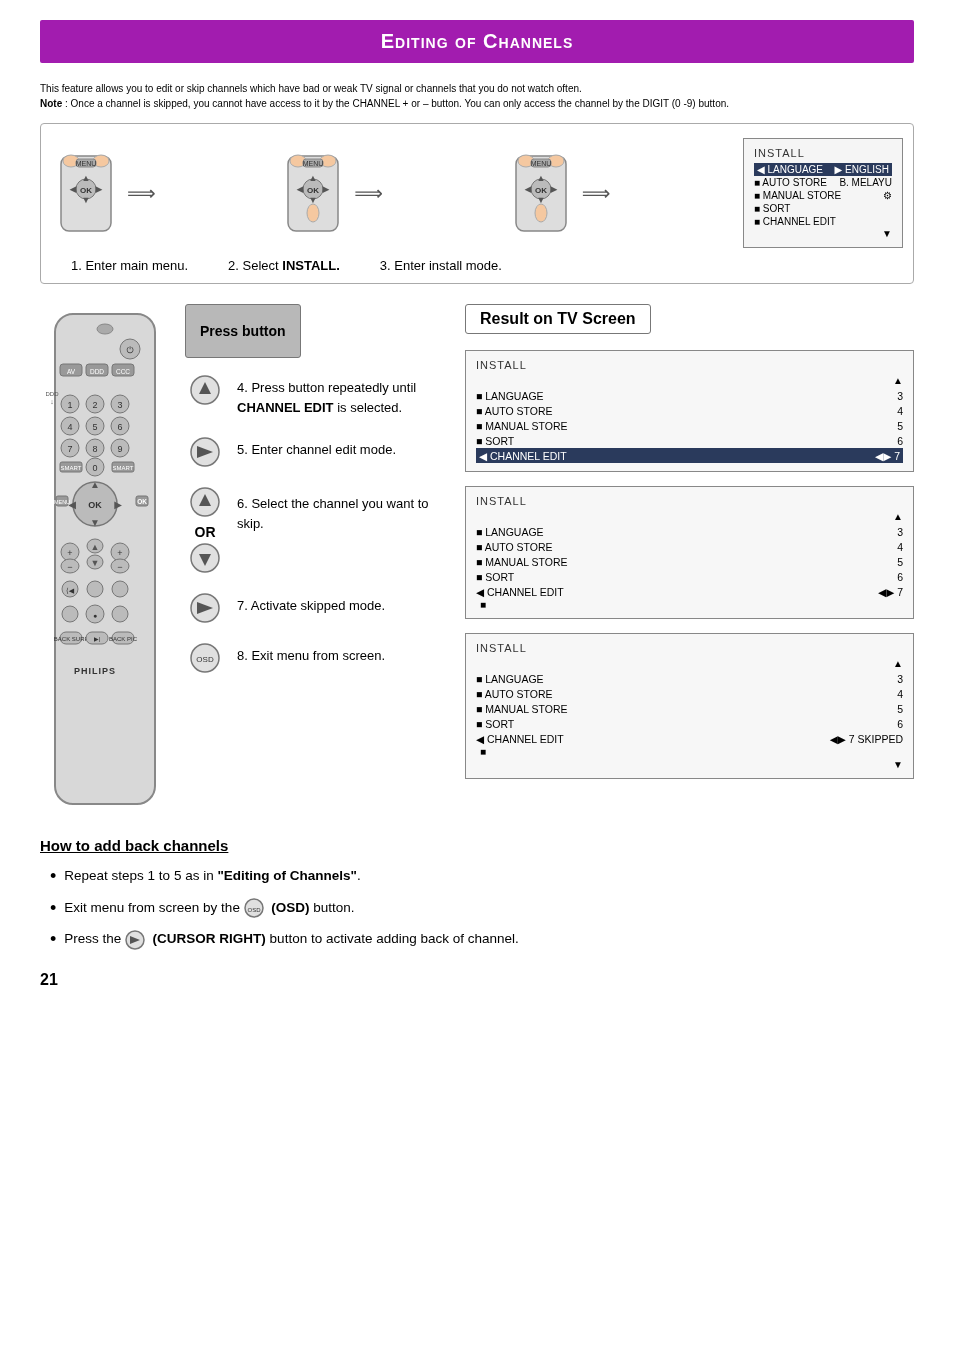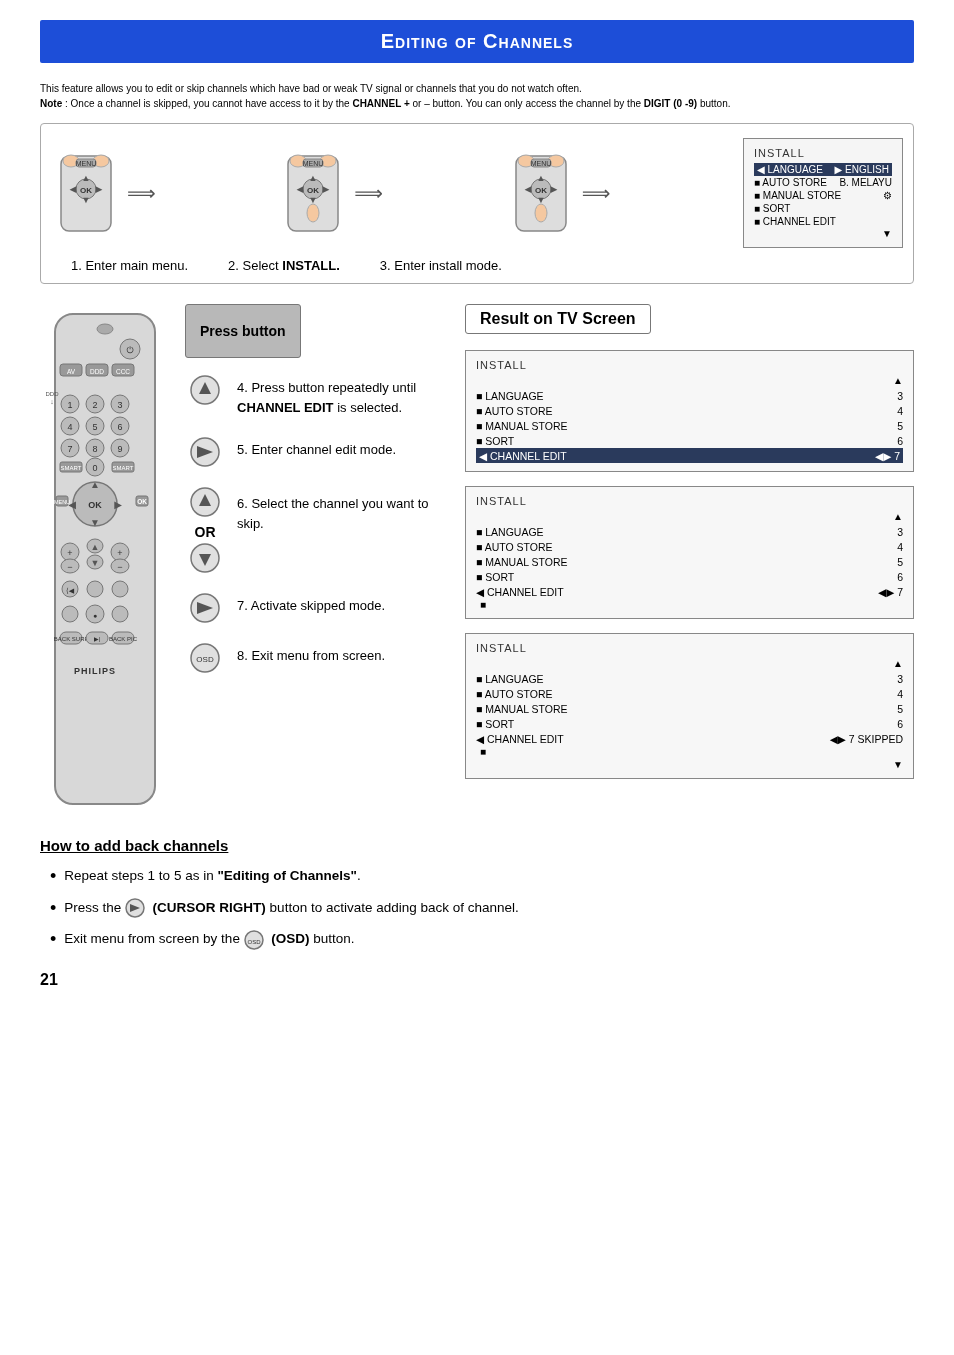--- a/index.html
+++ b/index.html
@@ -8,42 +8,42 @@
       font-size: 14px;
       background: #fff;
       width: 954px;
       min-height: 1355px;
       padding: 20px 40px;
       color: #000;
     }
 
     
     .page-title-bar {
-      background: #1d4ed8;
+      background: #a21caf;
       color: #fff;
       text-align: center;
       padding: 10px 4px;
       font-size: 20px;
       font-weight: bold;
       letter-spacing: 1px;
       margin-bottom: 18px;
       border-radius: 2px;
     }
     .page-title-bar span.small-caps {
       font-variant: small-caps;
     }
 
     
     .intro-text {
       margin-bottom: 12px;
       line-height: 1.5;
       font-size: 10px;
     }
     .intro-text .note { font-weight: bold; }
-    .intro-text .bold { font-weight: bold; }
+    .intro-text .bold { font-weight: normal; }
 
     
     .top-box {
       border: 1.5px solid #aaa;
       border-radius: 4px;
       padding: 14px 10px 10px 10px;
       margin-bottom: 20px;
       background: #fff;
     }
     .menu-screen-small {
@@ -594,33 +594,33 @@
   </div>
 </div>
 
 <div class="how-to-section">
   <div class="how-to-title">How to add back channels</div>
   <ul class="how-to-list">
     <li>
       <span>Repeat steps 1 to 5 as in <b>"Editing of Channels"</b>.</span>
     </li>
     <li>
+      <span>Exit menu from screen by the
+        <svg width="20" height="20" viewBox="0 0 20 20" style="display:inline-block;vertical-align:middle;">
+          <circle cx="10" cy="10" r="9" fill="#e0e0e0" stroke="#777" stroke-width="1.5"></circle>
+          <text x="10" y="14" text-anchor="middle" font-size="6" fill="#333">OSD</text>
+        </svg>
+        &nbsp;<b>(OSD)</b> button.
+      </span>
+    </li>
+    <li>
       <span>Press the
         <svg width="20" height="20" viewBox="0 0 20 20" style="display:inline-block;vertical-align:middle;">
           <circle cx="10" cy="10" r="9" fill="#e0e0e0" stroke="#777" stroke-width="1.5"></circle>
           <polygon points="5,6 15,10 5,14" fill="#555"></polygon>
         </svg>
         &nbsp;<b>(CURSOR RIGHT)</b> button to activate adding back of channel.
       </span>
     </li>
-    <li>
-      <span>Exit menu from screen by the
-        <svg width="20" height="20" viewBox="0 0 20 20" style="display:inline-block;vertical-align:middle;">
-          <circle cx="10" cy="10" r="9" fill="#e0e0e0" stroke="#777" stroke-width="1.5"></circle>
-          <text x="10" y="14" text-anchor="middle" font-size="6" fill="#333">OSD</text>
-        </svg>
-        &nbsp;<b>(OSD)</b> button.
-      </span>
-    </li>
   </ul>
 </div>
 
 <div class="page-number">21</div>
 
 </body></html>

